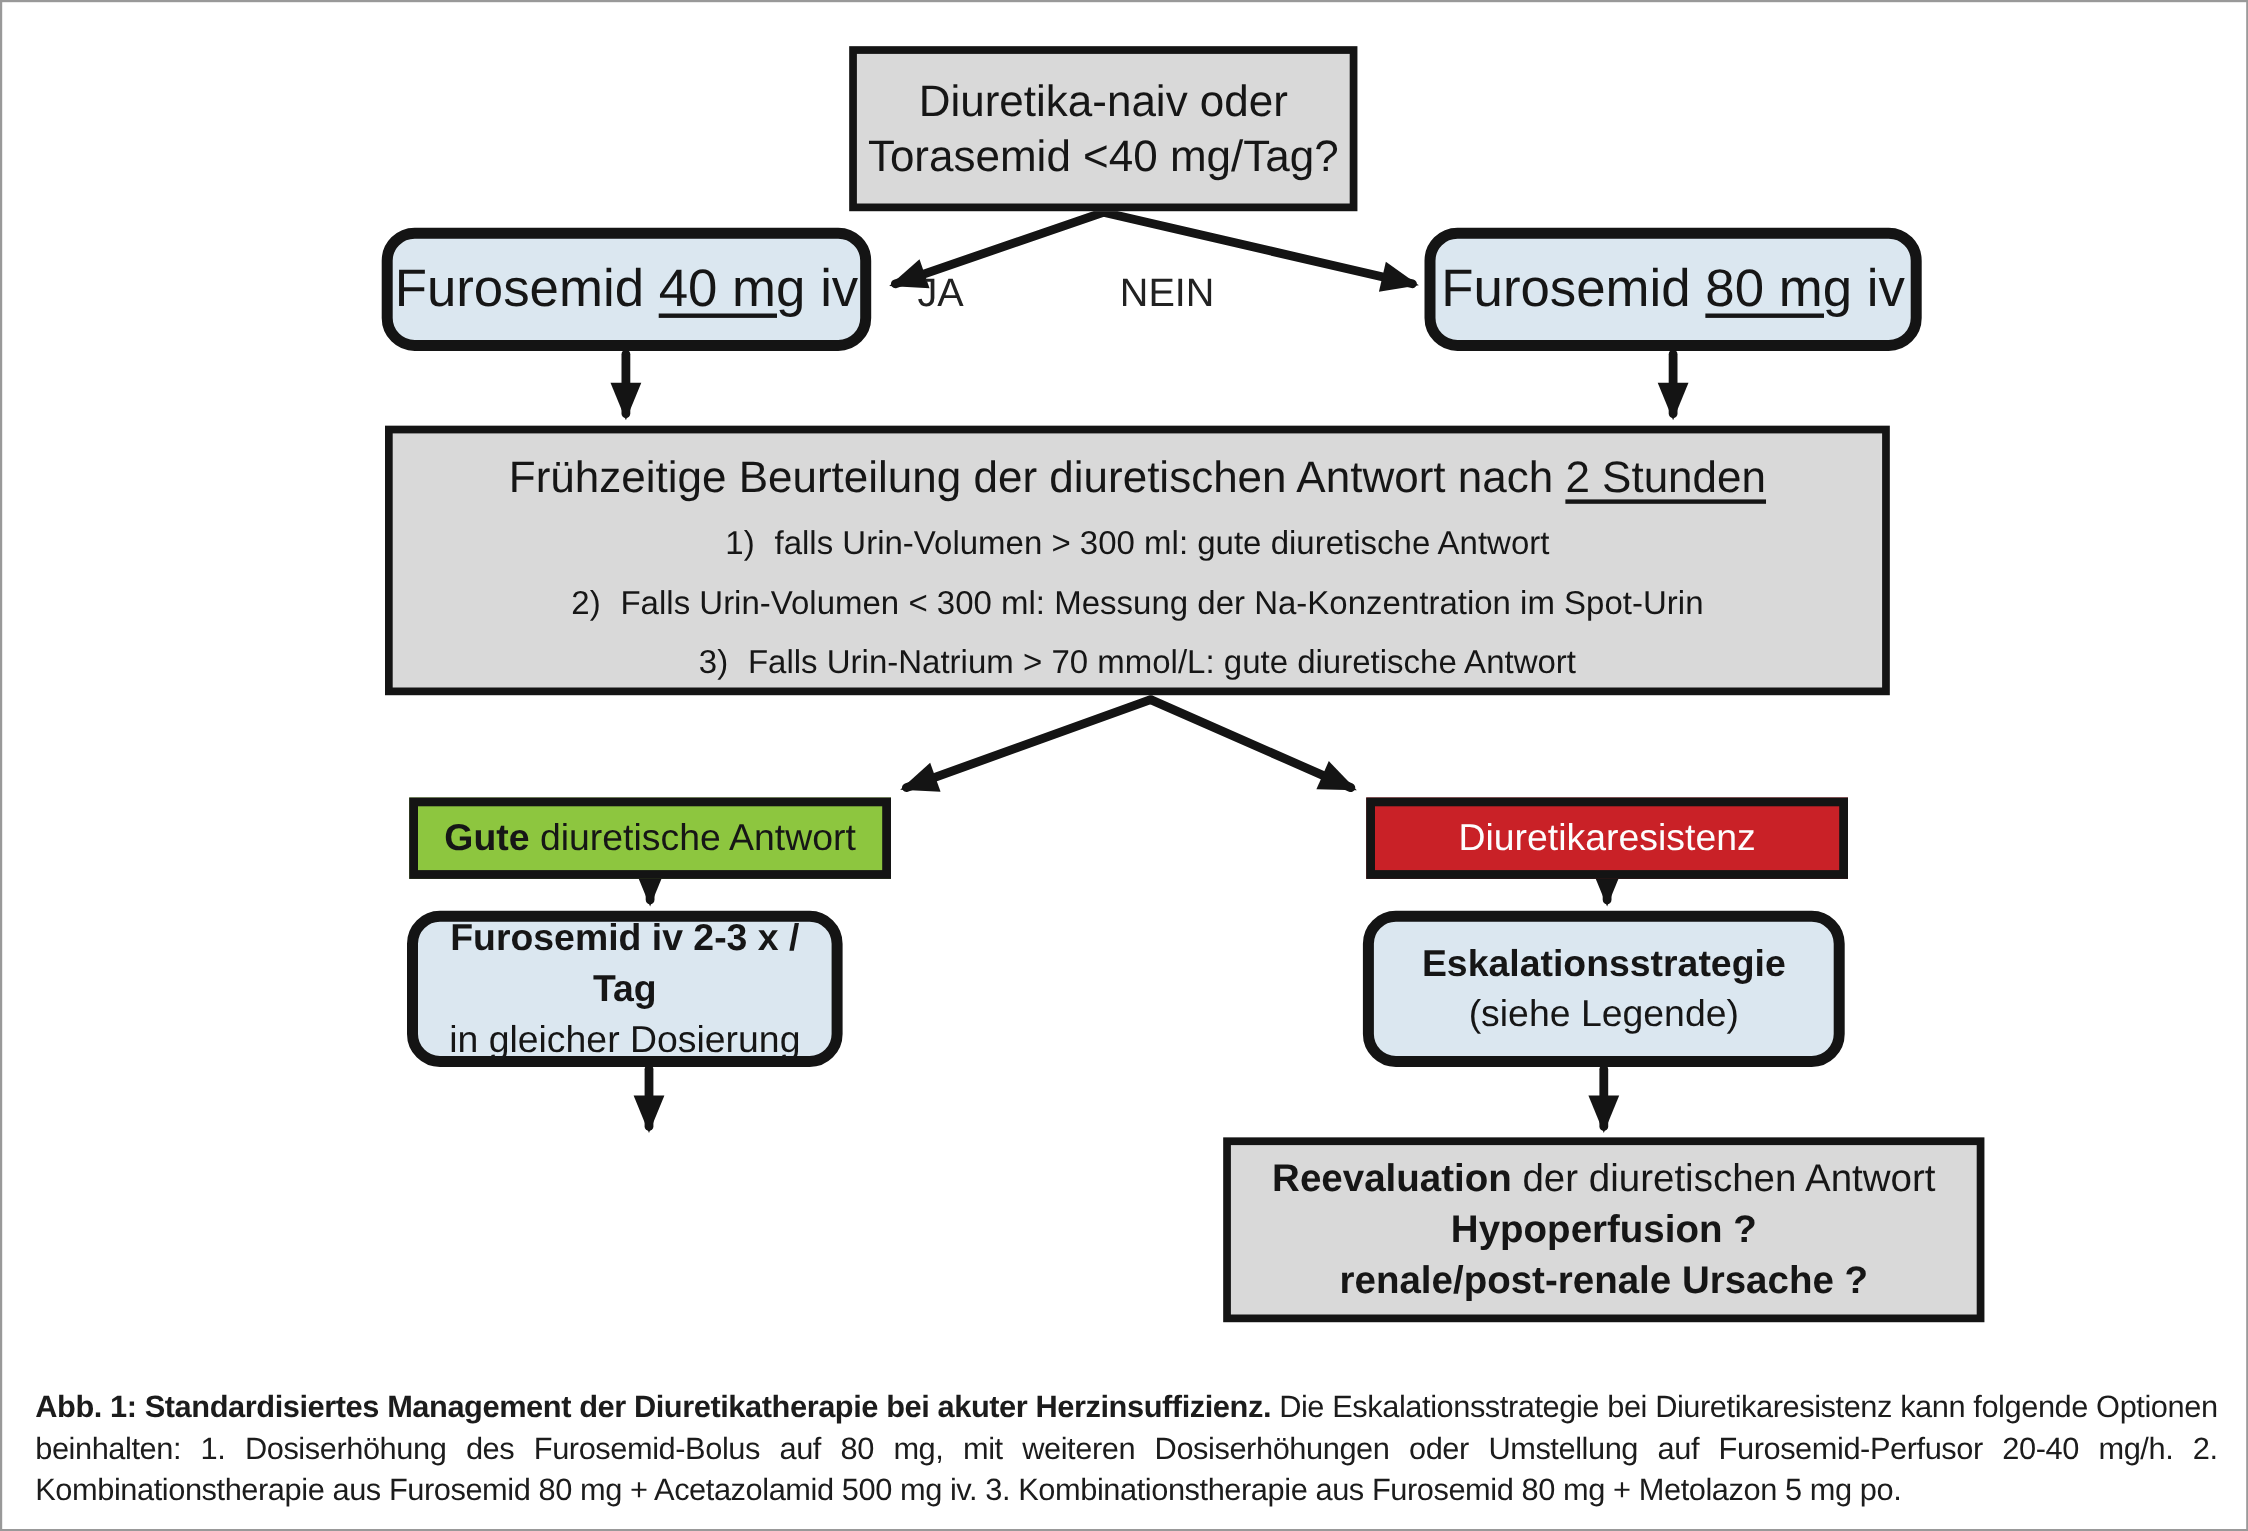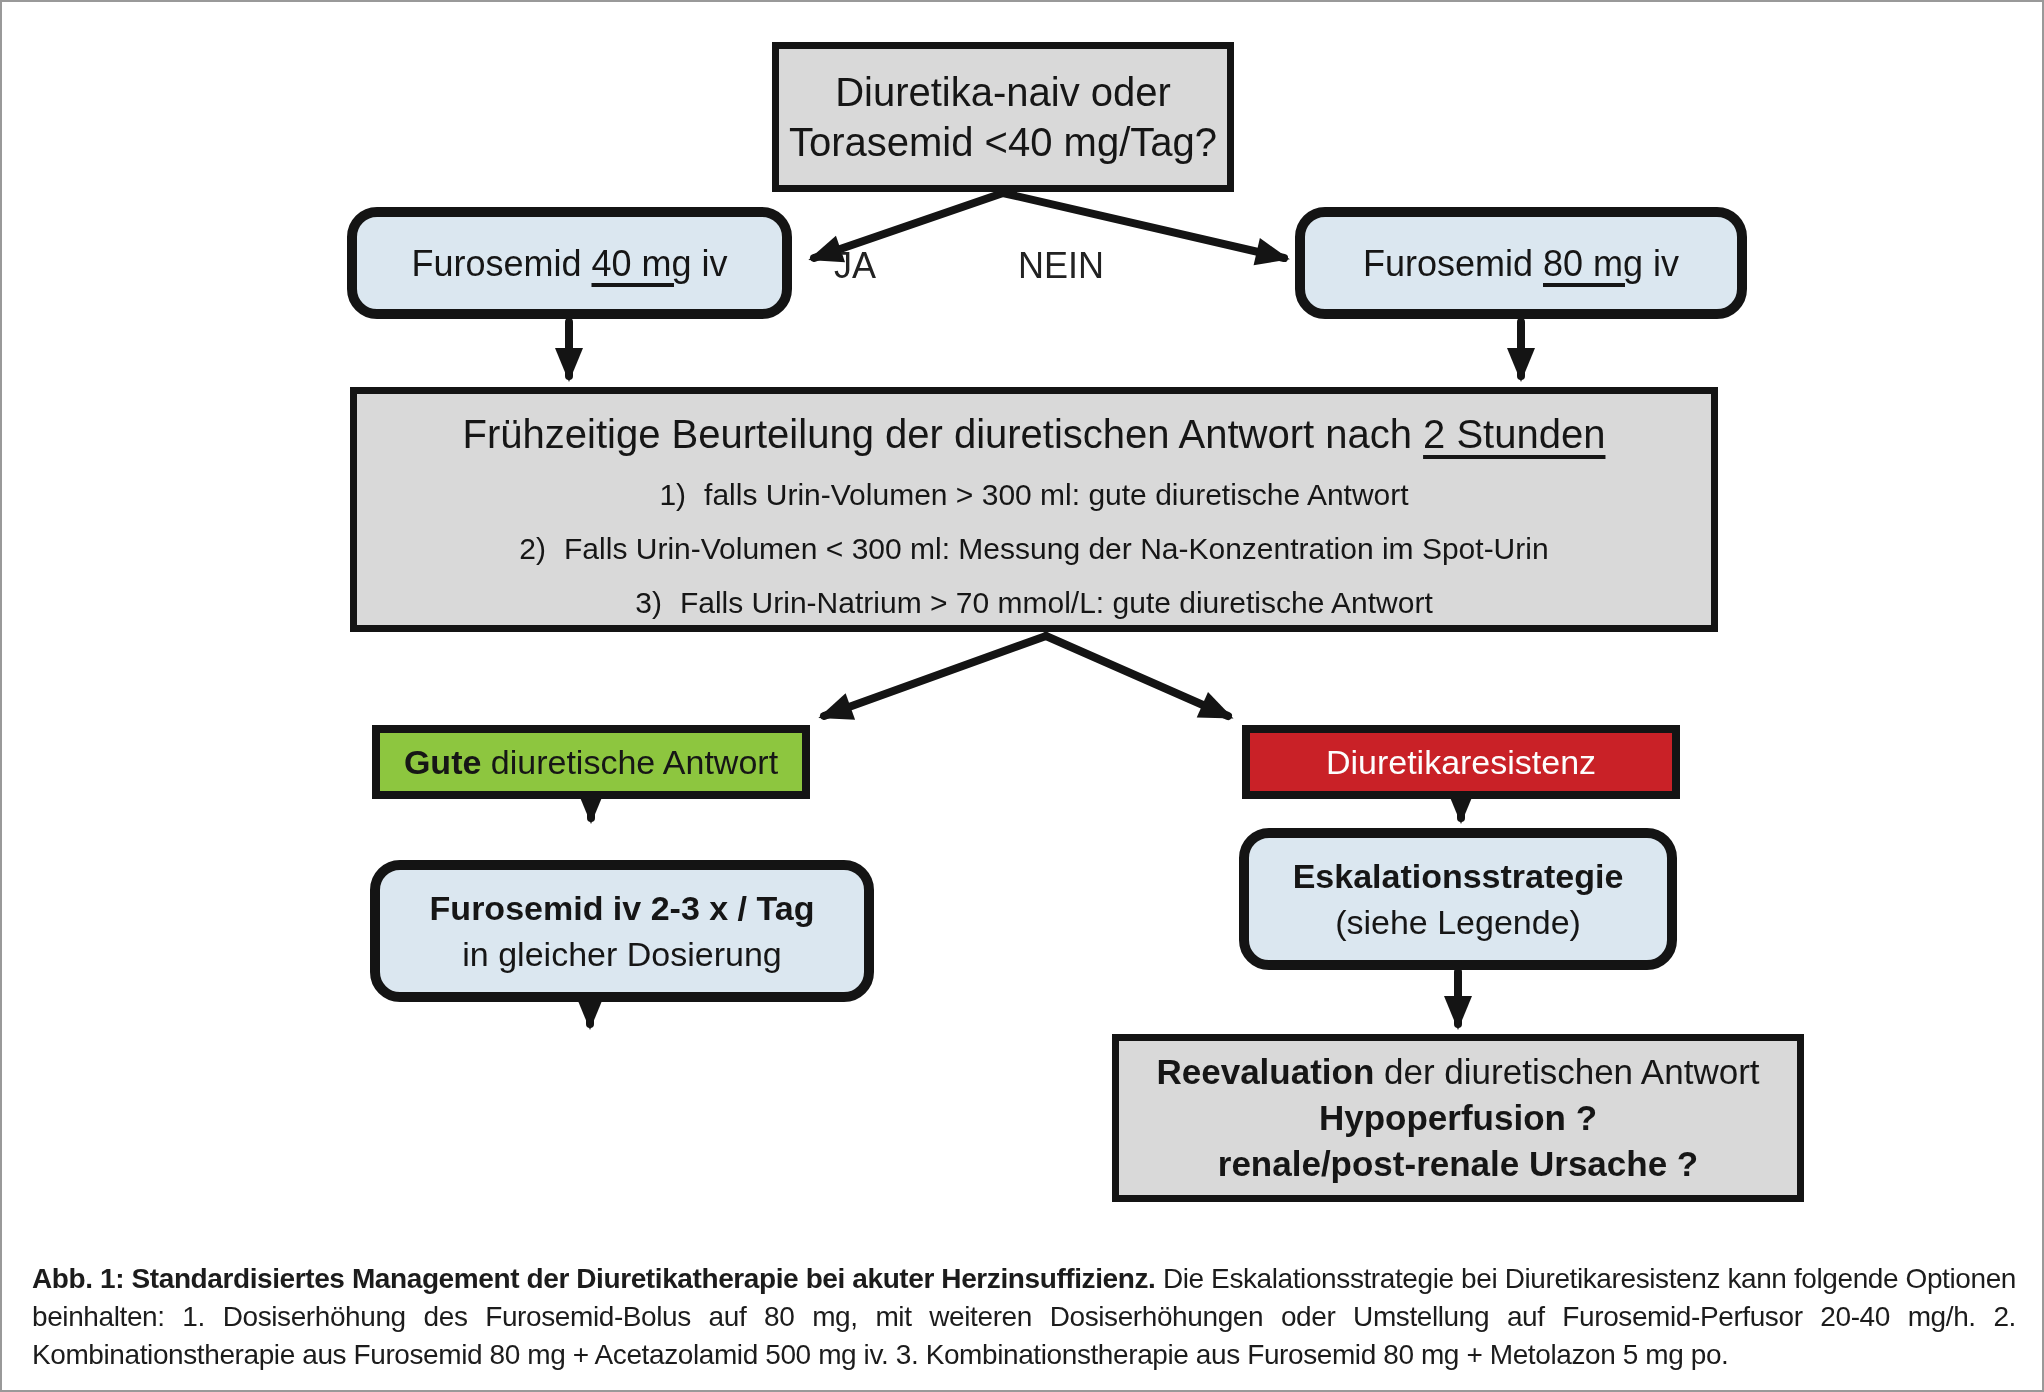--- a/index.html
+++ b/index.html
@@ -24,39 +24,39 @@
     line-height:1.25;
   }
   .gray{background:#d9d9d9;border:7px solid #141414;}
   .blue{background:#dbe7f0;border:10px solid #141414;border-radius:30px;}
   .green{background:#8dc63f;border:8px solid #141414;}
   .red{background:#c92127;border:8px solid #141414;color:#fdfdfd;}
   .b{font-weight:700;}
   .u{text-decoration:underline;text-decoration-thickness:3.5px;text-underline-offset:7px;}
 
   .start{left:770px;top:40px;width:462px;height:150px;font-size:40px;line-height:50px;}
-  .dose{top:205px;height:112px;font-size:36px;}
+  .dose{top:205px;height:112px;font-size:48px;}
   .dose-left{left:345px;width:445px;}
   .dose-right{left:1293px;width:452px;}
 
   .branch-label{position:absolute;font-size:36px;color:#222;}
   .label-ja{left:832px;top:243px;}
   .label-nein{left:1016px;top:243px;}
 
   .assess{left:348px;top:385px;width:1368px;height:245px;justify-content:flex-start;padding-top:16px;}
   .assess-title{font-size:40px;line-height:48px;}
   .assess-item{display:flex;gap:18px;font-size:30px;line-height:34px;margin-top:20px;align-items:baseline;}
   .assess-item:first-of-type{margin-top:22px;}
 
   .result{top:723px;height:74px;font-size:34px;}
   .result-green{left:370px;width:438px;}
   .result-red{left:1240px;width:438px;}
 
   .action{top:826px;height:142px;font-size:34px;line-height:46px;}
-  .action-left{left:368px;width:504px;margin-top:32px;}
+  .action-left{left:368px;width:396px;}
   .action-right{left:1237px;width:438px;}
 
   .final{top:1032px;height:168px;font-size:35px;line-height:46px;}
   .final-left{left:267px;width:653px;}
   .final-right{left:1110px;width:692px;}
 
   .flow-arrows{position:absolute;left:0;top:0;width:2044px;height:1392px;pointer-events:none;}
 
   .caption{
     position:absolute;left:30px;top:1258px;width:1984px;

